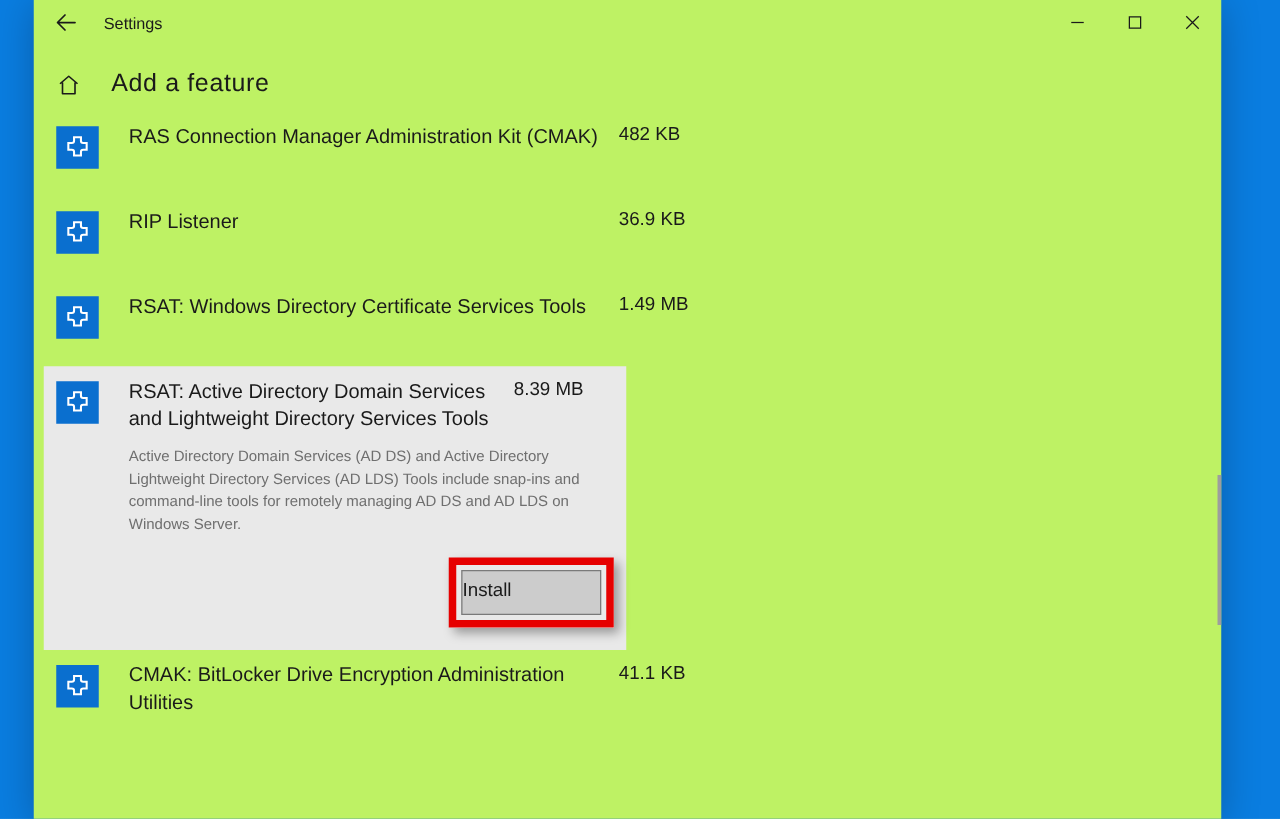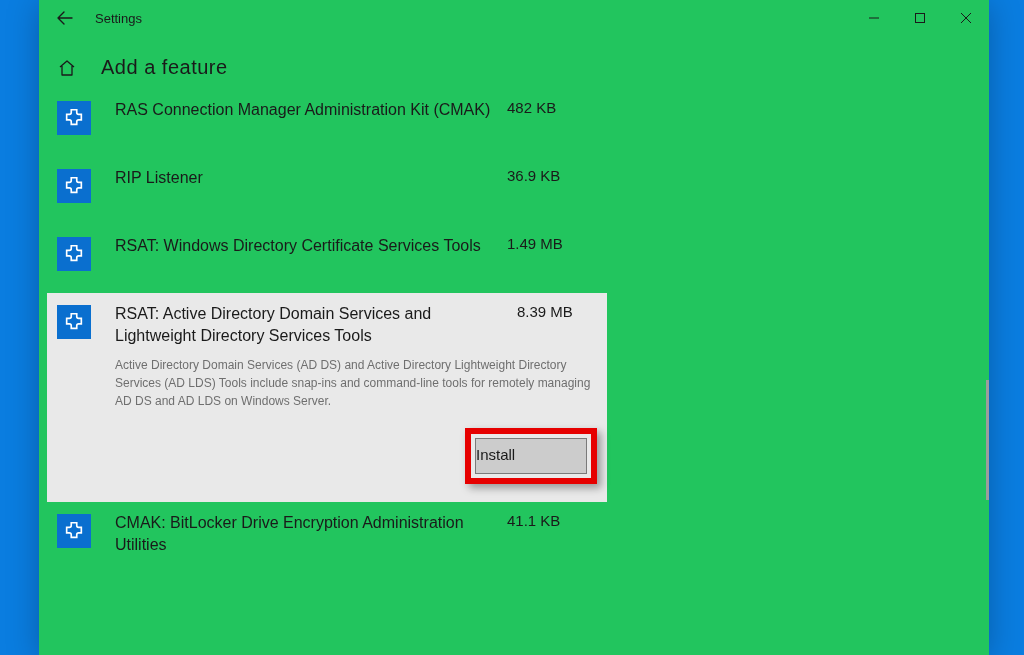--- a/index.html
+++ b/index.html
@@ -7,24 +7,24 @@
     padding: 0;
     width: 1024px;
     height: 655px;
     overflow: hidden;
     font-family: "Segoe UI", Arial, sans-serif;
     background: linear-gradient(to bottom, #0a7de0 0%, #0a7de0 100%);
   }
   .window {
     position: absolute;
     top: 0;
-    left: 39px;
+    left: 27px;
     width: 950px;
     height: 655px;
-    background: #22c55e;
+    background: #bef264;
     box-shadow: 0 4px 30px rgba(0,0,0,0.25);
     box-sizing: border-box;
   }
   .titlebar {
     height: 36px;
     display: flex;
     align-items: center;
     padding-left: 18px;
     font-size: 13px;
     color: #1a1a1a;
@@ -104,21 +104,21 @@
   .size {
     font-size: 15px;
     color: #1a1a1a;
     text-align: left;
   }
   .item.selected {
     background: #e9e9e9;
     padding-left: 10px;
     padding-right: 10px;
     margin-left: -10px;
-    width: 560px;
+    width: 466px;
   }
   .desc {
     grid-column: 2 / 4;
     font-size: 12px;
     color: #6f6f6f;
     line-height: 1.5;
     margin-top: 10px;
   }
   .btnrow {
     grid-column: 1 / 4;

